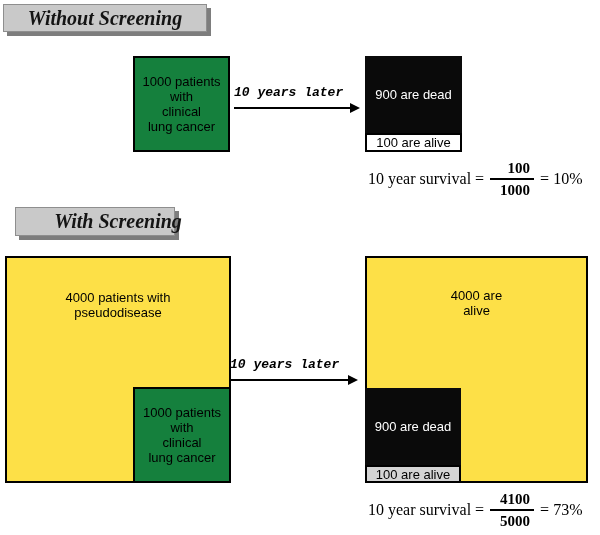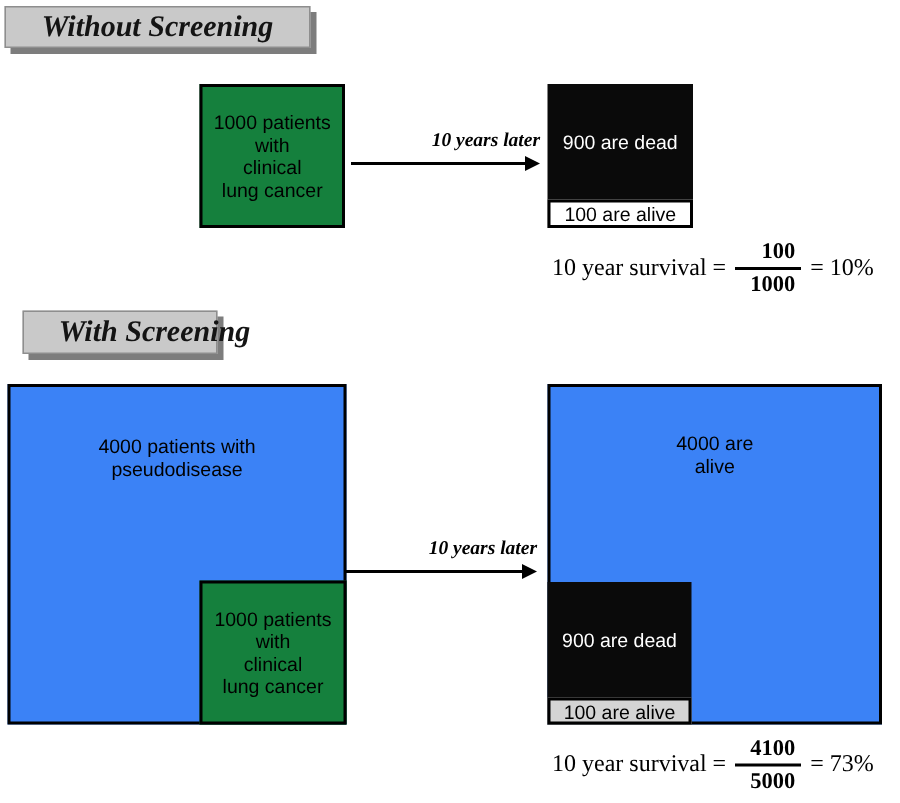--- a/index.html
+++ b/index.html
@@ -36,21 +36,21 @@
     color: #000000;
     font-size: 13px; line-height: 15px;
     text-align: center;
     white-space: pre-line;
   }
   .gray-box.center {
     display: flex; align-items: center; justify-content: center;
   }
   .gray-box.toplabel { display: block; }
   .dark  { background: #15803d; }
-  .light { background: #3b82f6; }
+  .light { background: #fde047; }
   .pad-c { padding-top: 32px; }
   .pad-e { padding-top: 30px; }
 
   
   .outcome {
     position: absolute;
     background: #0a0a0a;
     display: flex; flex-direction: column;
   }
   .dead-area {
@@ -62,24 +62,24 @@
     border: 2px solid #000000;
     display: flex; align-items: center; justify-content: center;
     color: #000000; font-size: 13px;
   }
   .alive-strip.whitebg { background: #ffffff; height: 19px; }
   .alive-strip.graybg  { background: #d4d4d4; height: 18px; }
 
   
   .arrow { position: absolute; }
   .arrow-label {
-    font-family: Liberation Serif, serif;
+    font-family: Liberation Mono, monospace;
     font-weight: bold; font-style: italic;
     font-size: 13px; color: #000000;
-    text-align: right;
+    text-align: left;
     margin-bottom: 3px;
     white-space: nowrap;
   }
   .arrow-shaft { position: relative; height: 10px; }
   .arrow-line {
     position: absolute; left: 0; right: 8px; top: 4px;
     height: 2px; background: #000000;
   }
   .arrow-head {
     position: absolute; right: 0; top: 0;
@@ -137,21 +137,21 @@
   <div class="formula" style="left:368px; top:157px; height:44px;">
     <span>10 year survival =</span>
     <span class="fraction">
       <span>100</span>
       <span class="f-bar"></span>
       <span>1000</span>
     </span>
     <span>= 10%</span>
   </div>
 
-  <div class="section-title" style="left:15px; top:207px; width:130px; height:29px;padding-left:46px;">With Screening</div>
+  <div class="section-title" style="left:15px; top:207px; width:160px; height:29px;padding-left:46px;">With Screening</div>
 
   <div class="gray-box light toplabel pad-c" style="left:5px; top:256px; width:226px; height:227px;">4000 patients with
 pseudodisease</div>
 
   <div class="gray-box dark center" style="left:133px; top:387px; width:98px; height:96px;">1000 patients
 with
 clinical
 lung cancer</div>
 
   <div class="arrow" style="left:230px; top:357px; width:128px;">

